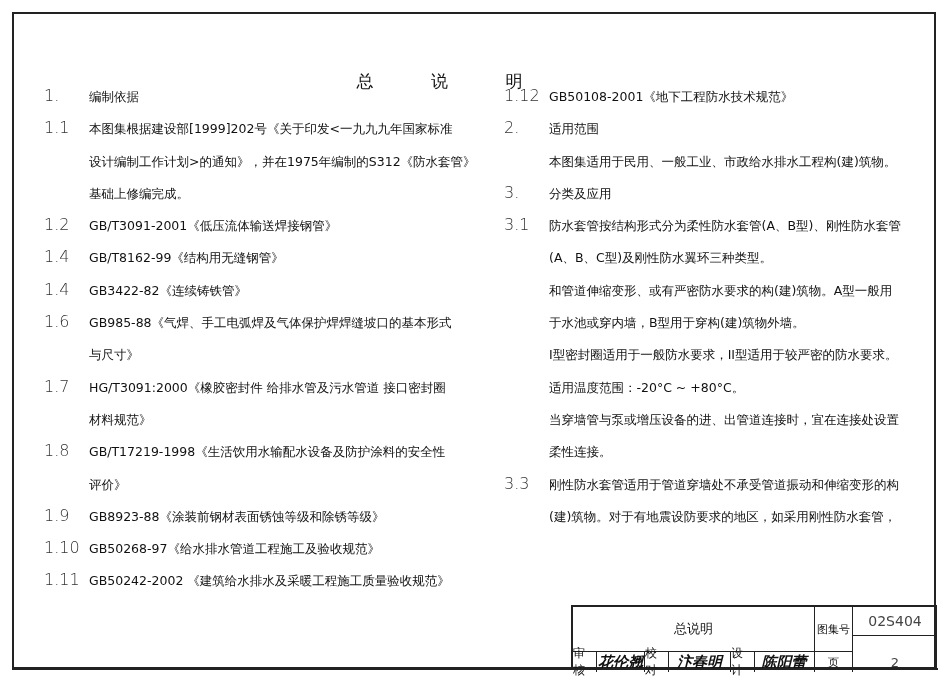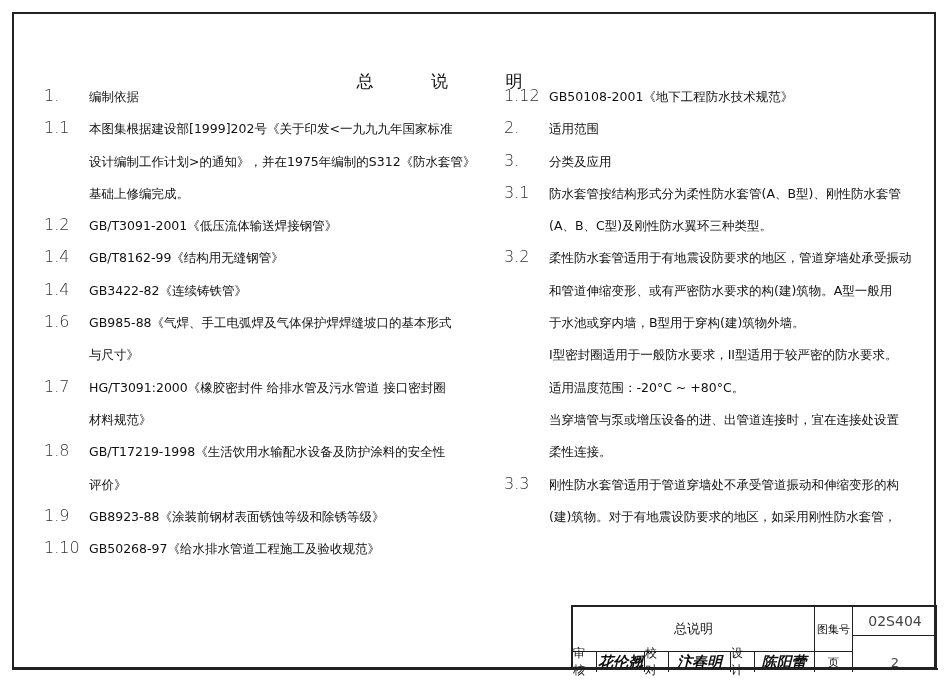--- a/index.html
+++ b/index.html
@@ -101,45 +101,49 @@
       <span class="txt">评价》</span>
     </div>
     <div class="row">
       <span class="num">1.9</span>
       <span class="txt">GB8923-88《涂装前钢材表面锈蚀等级和除锈等级》</span>
     </div>
     <div class="row">
       <span class="num">1.10</span>
       <span class="txt">GB50268-97《给水排水管道工程施工及验收规范》</span>
     </div>
+    <div class="row">
+      <span class="num">1.11</span>
+      <span class="txt">GB50242-2002 《建筑给水排水及采暖工程施工质量验收规范》</span>
+    </div>
   </div>
 <div class="col right" id="rightCol">
     <div class="row">
       <span class="num">1.12</span>
       <span class="txt">GB50108-2001《地下工程防水技术规范》</span>
     </div>
     <div class="row">
       <span class="num">2.</span>
       <span class="txt">适用范围</span>
+    </div>
+    <div class="row">
+      <span class="num"></span>
+      <span class="txt">本图集适用于民用、一般工业、市政给水排水工程构(建)筑物。</span>
     </div>
     <div class="row">
       <span class="num">3.</span>
       <span class="txt">分类及应用</span>
     </div>
     <div class="row">
       <span class="num">3.1</span>
       <span class="txt">防水套管按结构形式分为柔性防水套管(A、B型)、刚性防水套管</span>
     </div>
     <div class="row">
       <span class="num"></span>
       <span class="txt">(A、B、C型)及刚性防水翼环三种类型。</span>
-    </div>
-    <div class="row">
-      <span class="num">3.2</span>
-      <span class="txt">柔性防水套管适用于有地震设防要求的地区，管道穿墙处承受振动</span>
     </div>
     <div class="row">
       <span class="num"></span>
       <span class="txt">和管道伸缩变形、或有严密防水要求的构(建)筑物。A型一般用</span>
     </div>
     <div class="row">
       <span class="num"></span>
       <span class="txt">于水池或穿内墙，B型用于穿构(建)筑物外墙。</span>
     </div>
     <div class="row">

